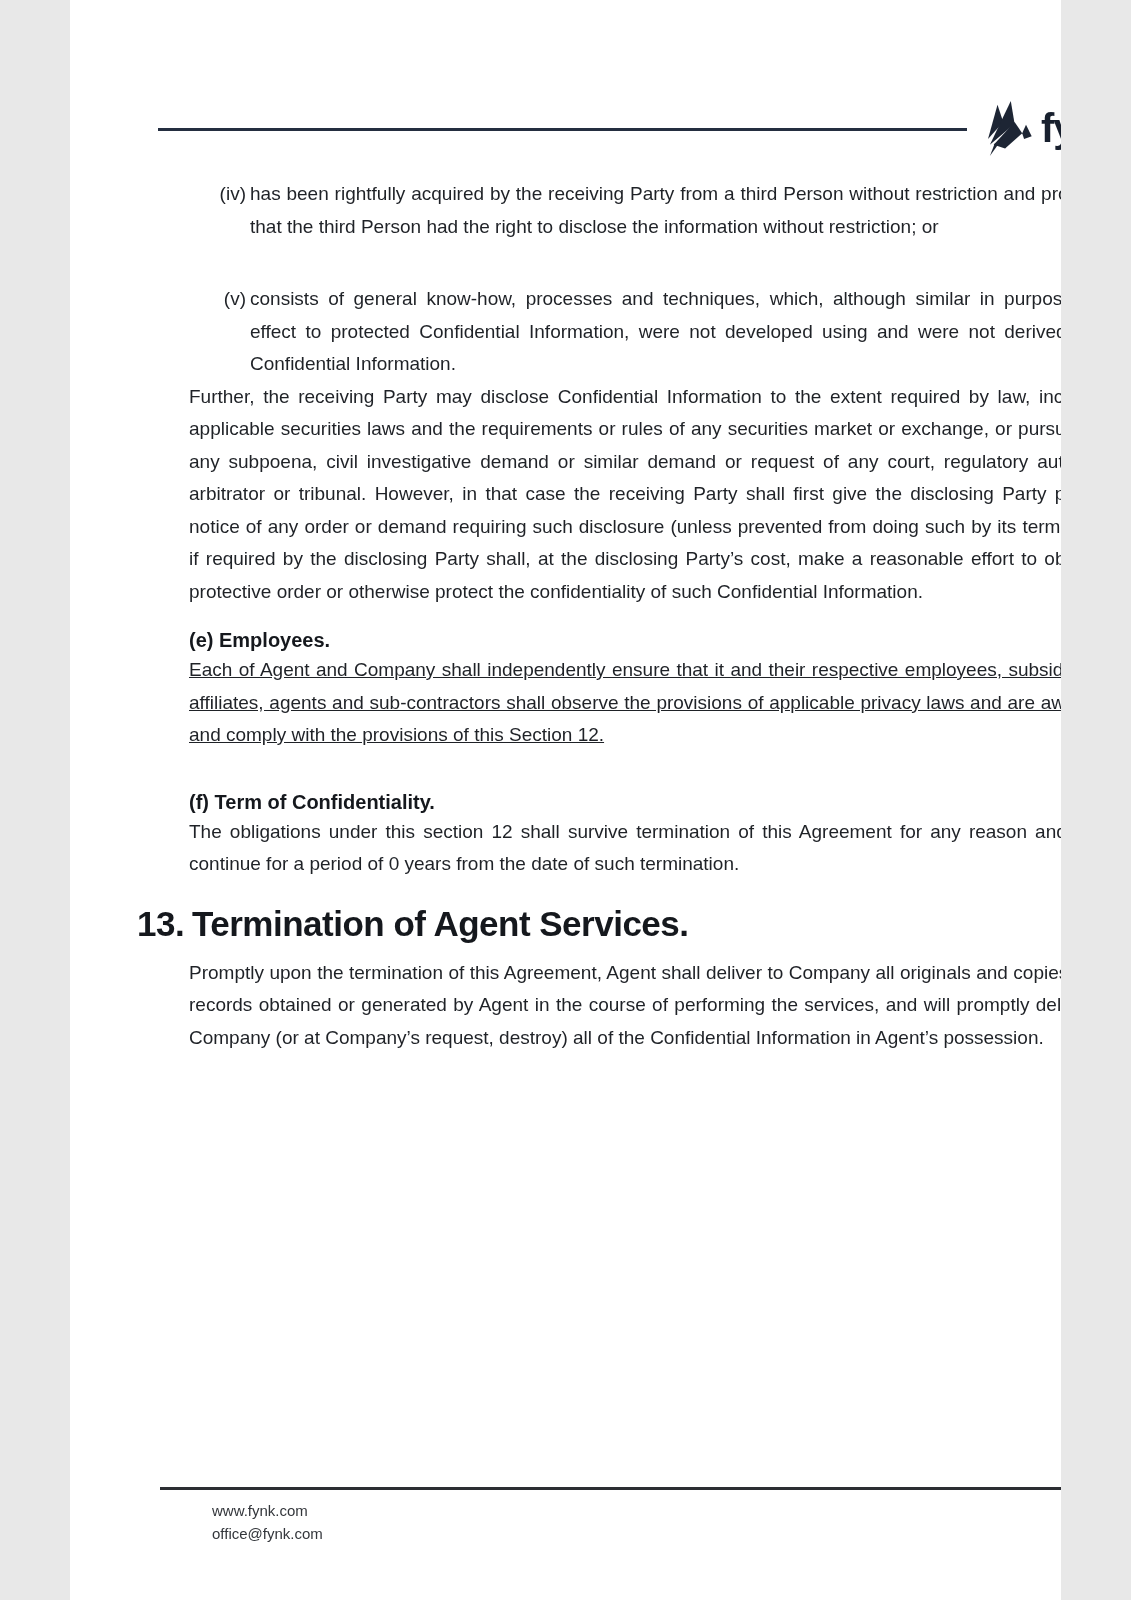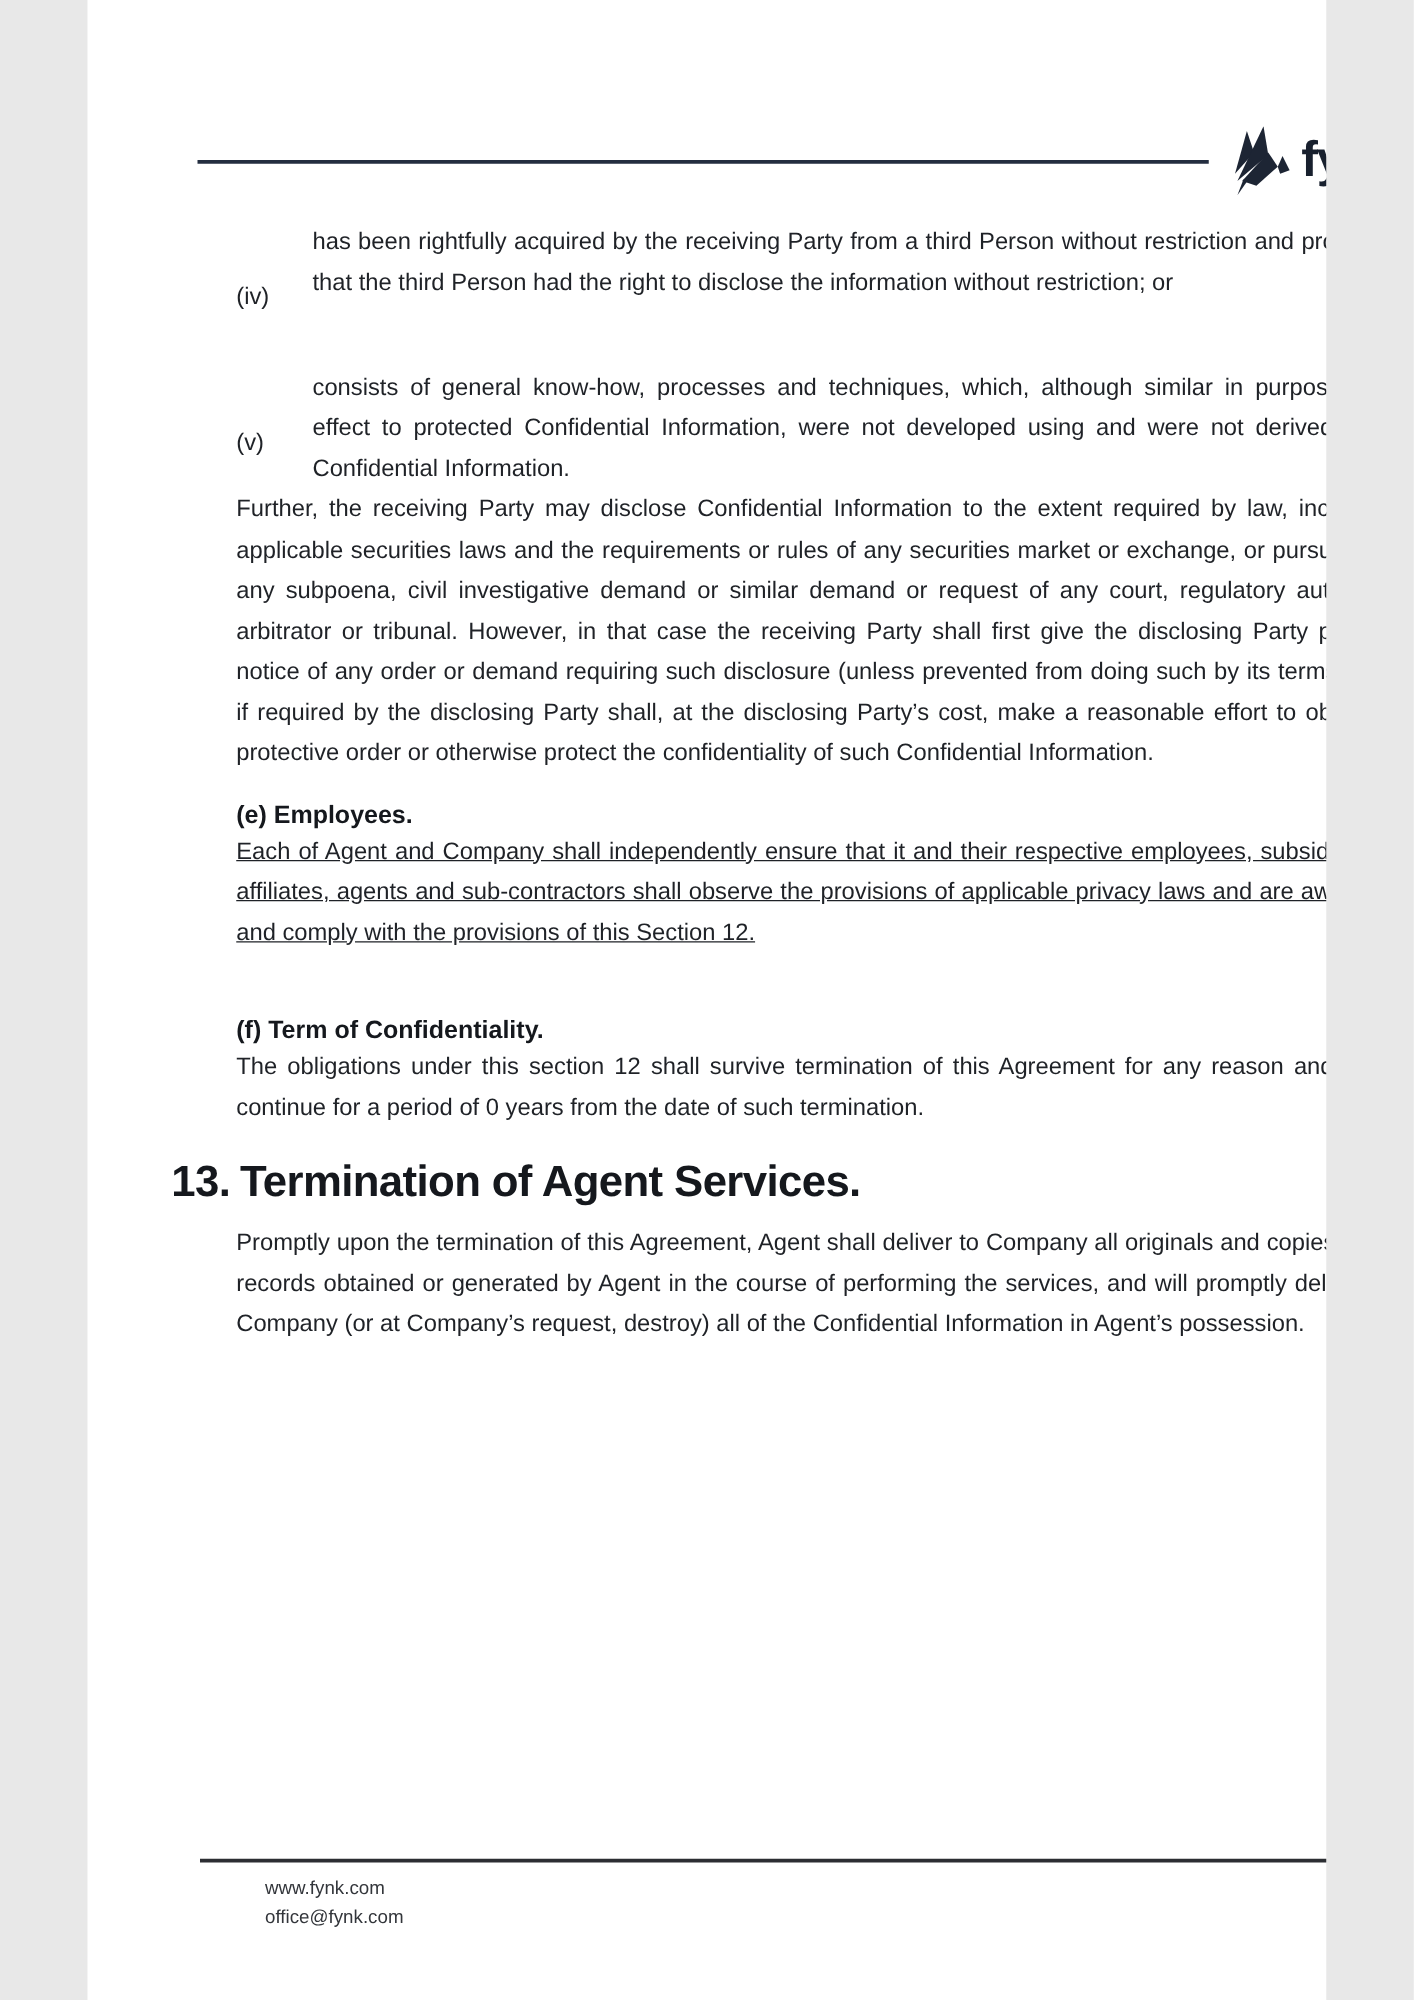--- a/index.html
+++ b/index.html
@@ -29,33 +29,33 @@
     line-height:54px; color:#18202e;
   }
 
   
   .content {
     position:absolute; left:119px; top:178px; width:925px;
     font-size:19px; line-height:32.5px;
   }
   .list-item { display:flex; }
   .list-item .marker {
-    width:57px; flex:0 0 57px; margin-right:4px;margin-top:44px;
+    width:57px; flex:0 0 57px; text-align:right; margin-right:4px;
   }
   .list-item .item-text { flex:1; text-align:justify; }
   .item-v { margin-top:40px; }
 
   .sub-heading {
     font-weight:bold; font-size:20px; line-height:28px; color:#15181d;
   }
   .h-d { margin-top:67px; }
   .p-d { margin-top:26px; }
   .h-e { margin-top:18px; }
   .p-e { margin-top:23px;text-decoration:underline; }
-  .h-f { margin-top:47px; }
+  .h-f { margin-top:36px; }
   .p-f { margin-top:25px; }
   .para { text-align:justify; margin:0; }
 
   .section-heading {
     display:flex; margin-top:20px; margin-left:-52px;
     font-weight:bold; font-size:35px; line-height:46px;
     letter-spacing:-0.5px; color:#15181d;
   }
   .section-heading .sec-num { width:55px; flex:0 0 55px; }
   .p-13 { margin-top:10px; }

